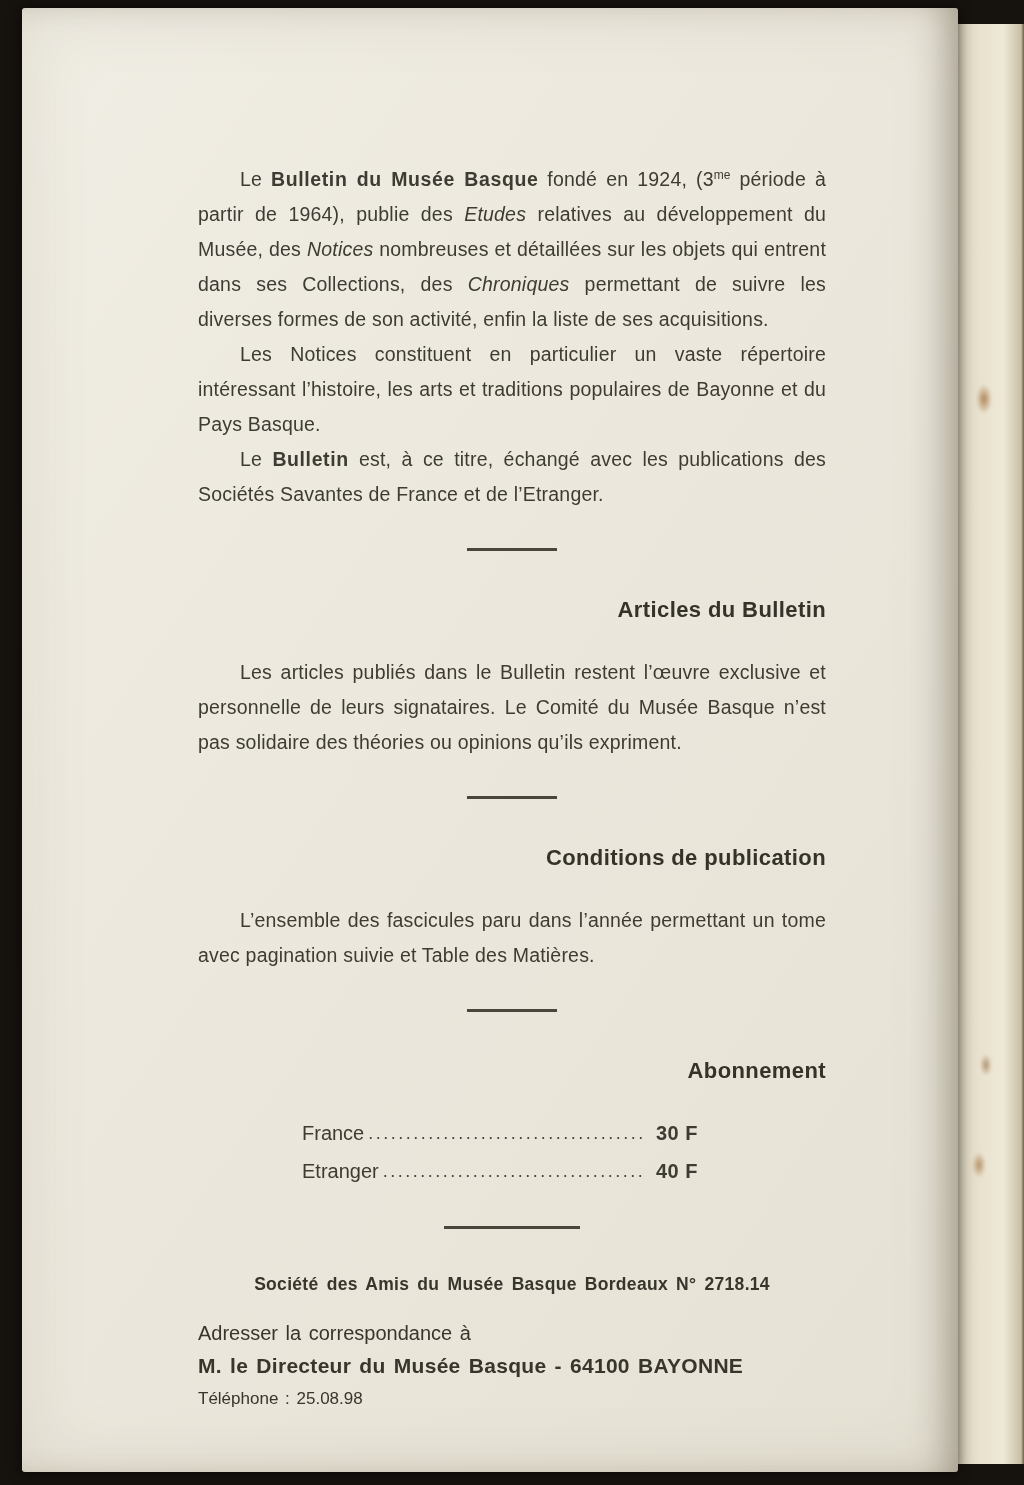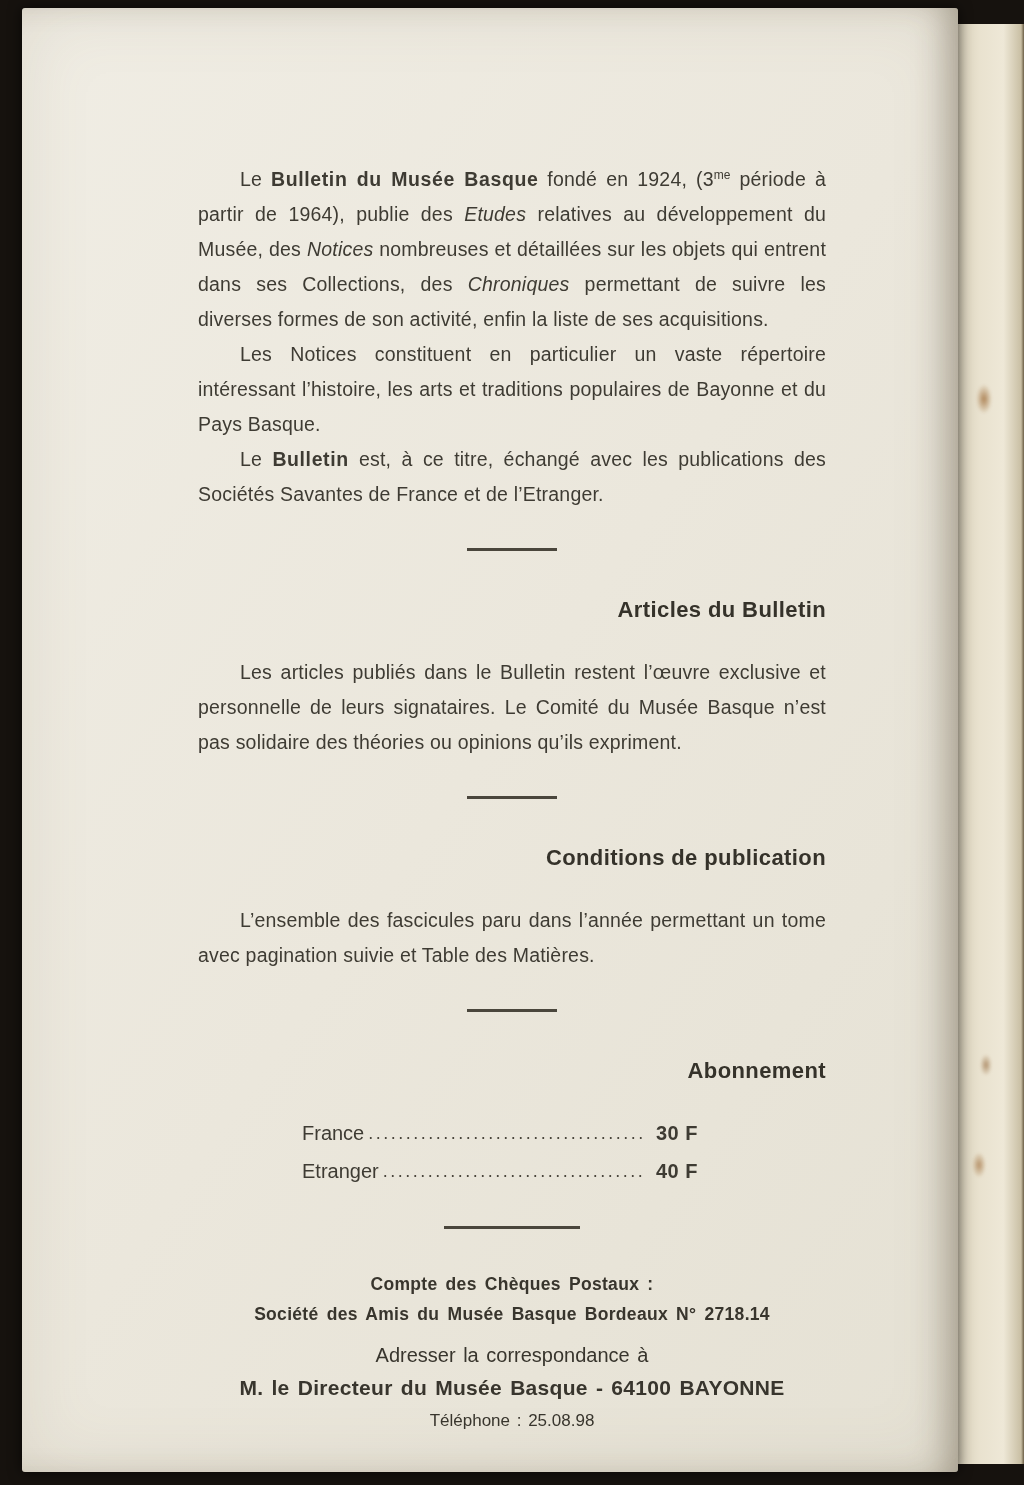--- a/index.html
+++ b/index.html
@@ -63,21 +63,21 @@
   .sub-table { width:420px; margin:30px auto 0 auto; }
   .sub-row { display:flex; align-items:flex-end; font-size:20px; line-height:37px; }
   .sub-label { flex:0 0 auto; }
   .leader { flex:1 1 auto; overflow:hidden; white-space:nowrap; margin:0 10px 0 4px; color:#4a463c; }
   .leader::after { content:"......................................................"; letter-spacing:2.5px; font-size:18px; }
   .price { flex:0 0 66px; font-weight:bold; text-align:left; letter-spacing:.5px; }
 
   
   .cheques { margin-top:40px; text-align:center; color:#38352d; }
   .cheq-line { font-weight:bold; font-size:17.5px; line-height:30px; word-spacing:3px; letter-spacing:.3px; }
-  .address { margin-top:10px; text-align:center; color:#38352d; }
+  .address { margin-top:18px; color:#38352d; }
   .addr-1 { font-size:20px; line-height:32px; word-spacing:2px; }
   .addr-2 { font-weight:bold; font-size:21px; line-height:34px; word-spacing:2px; letter-spacing:.3px; }
   .addr-tel { font-size:17px; line-height:28px; word-spacing:2px; margin-top:2px; }
 </style>
 </head>
 <body>
 
 <div class="scan">
 
   <div class="next-page">
@@ -118,21 +118,20 @@
         <div class="sub-row">
           <span class="sub-label">Etranger</span>
           <span class="leader"></span>
           <span class="price">40 F</span>
         </div>
       </div>
 
       <div class="rule rule-wide"></div>
 
       <div class="cheques">
-        <div class="cheq-line">Compte des Chèques Postaux :</div>
         <div class="cheq-line">Société des Amis du Musée Basque Bordeaux N° 2718.14</div>
       </div>
 
       <div class="address">
         <div class="addr-1">Adresser la correspondance à</div>
         <div class="addr-2">M. le Directeur du Musée Basque - 64100 BAYONNE</div>
         <div class="addr-tel">Téléphone : 25.08.98</div>
       </div>
 
     </div>

